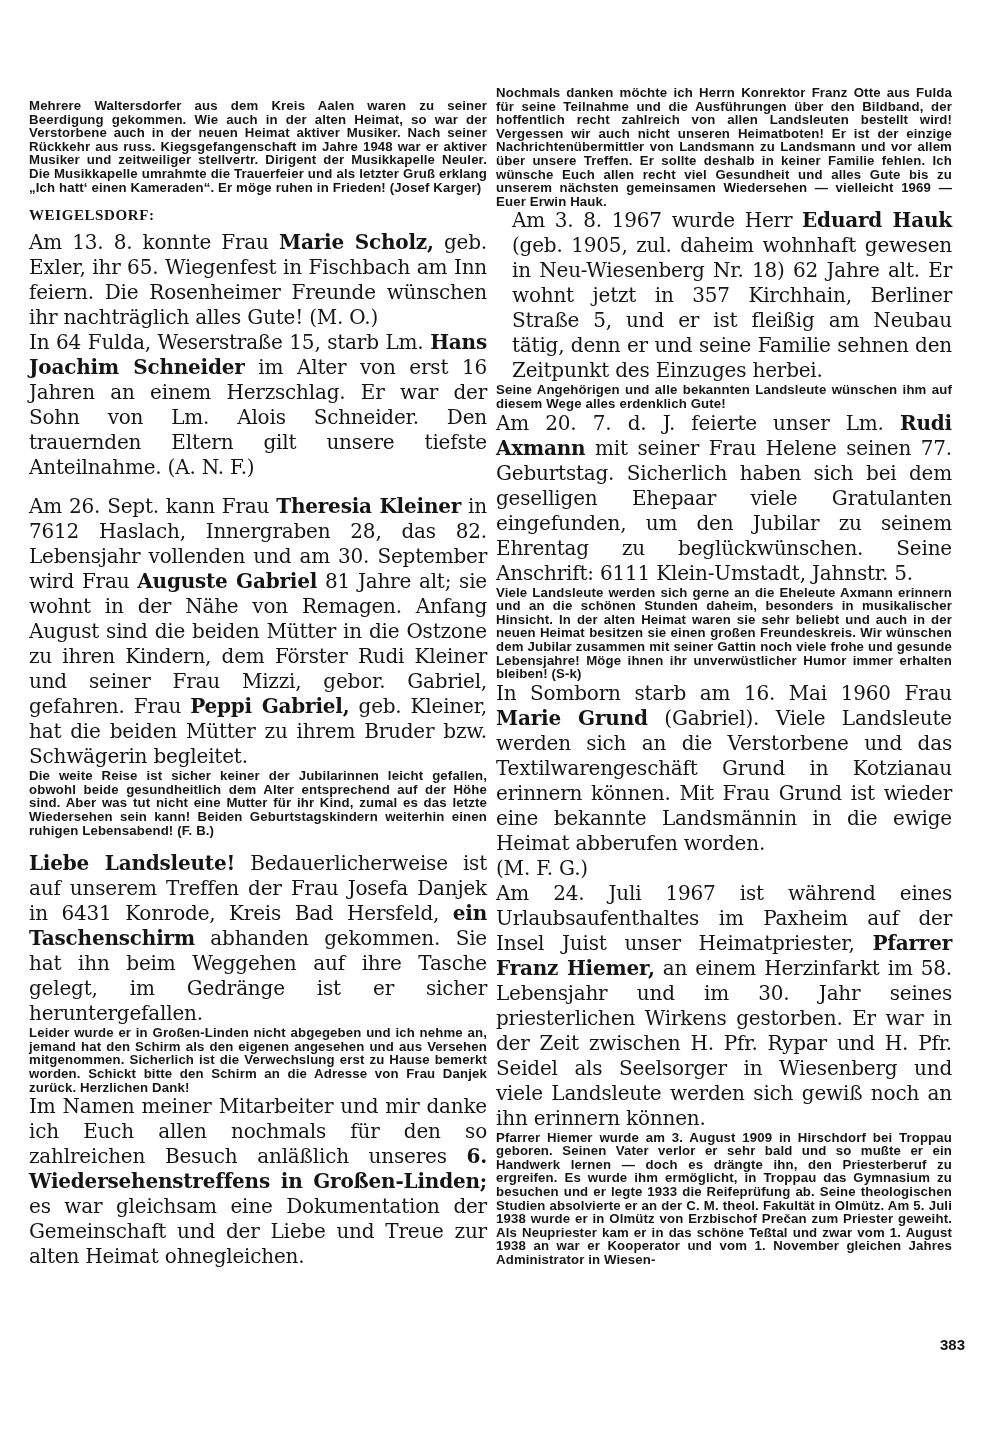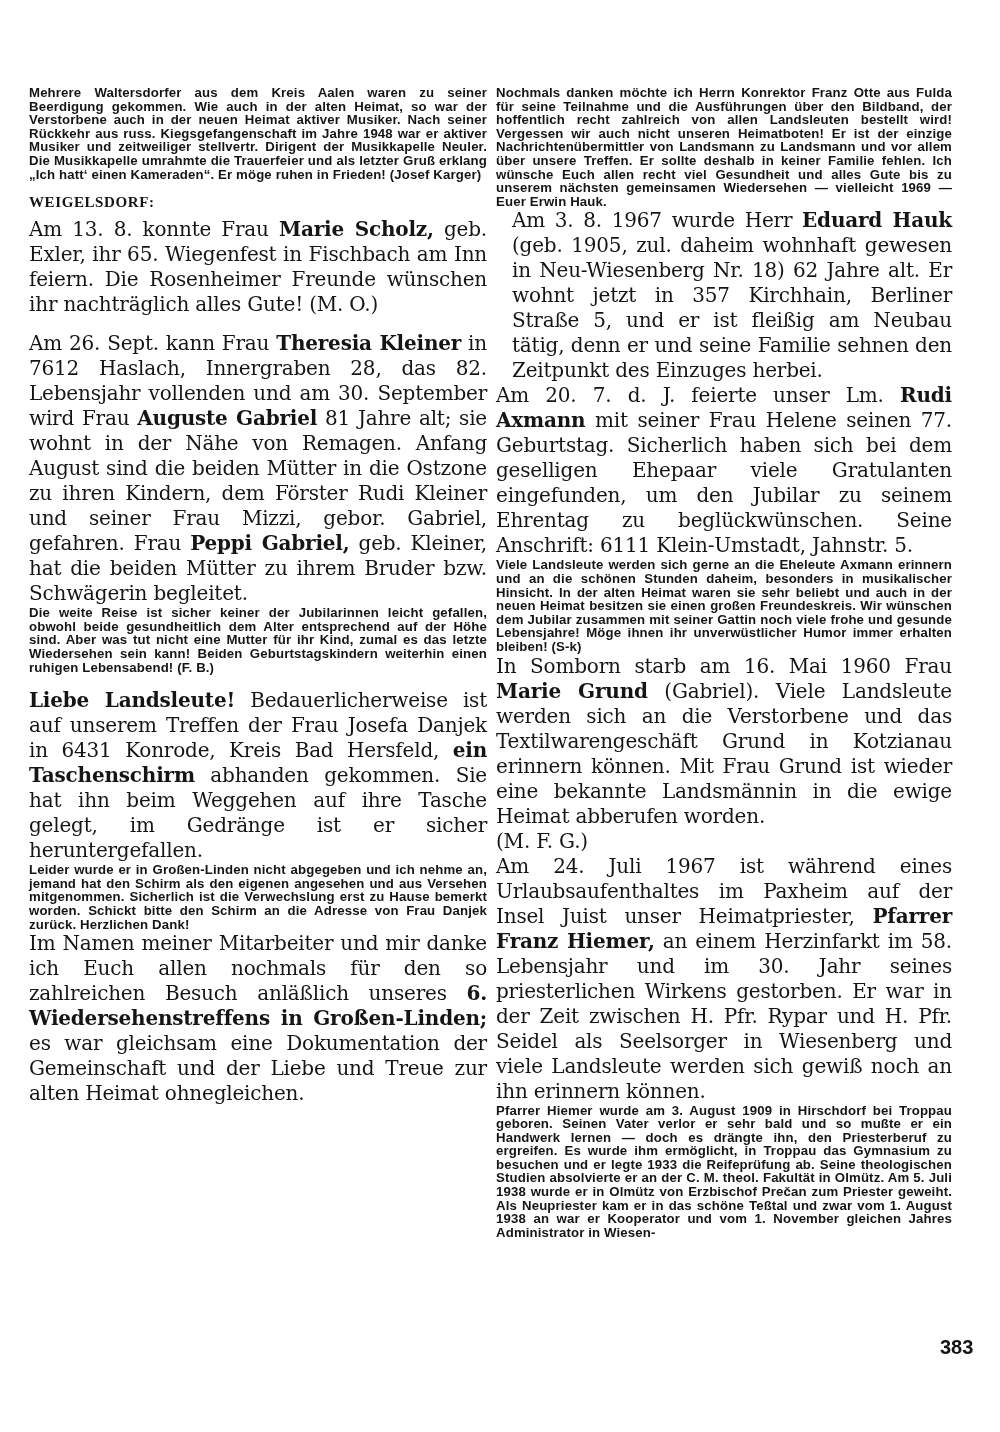--- a/index.html
+++ b/index.html
@@ -11,21 +11,21 @@
       width: 1000px;
       height: 1432px;
       position: relative;
       overflow: hidden;
       color: #151515;
     }
     .col {
       position: absolute;
       top: 86px;
     }
-    #col-left { left: 29px; width: 458px; }
+    #col-left { left: 29px; width: 458px; margin-top: 13px; }
     #col-right { left: 496px; width: 456px; }
 
     .small {
       font-family: "Liberation Sans Narrow", "Liberation Sans", sans-serif;
       font-weight: bold;
       font-size: 13.2px;
       line-height: 13.6px;
       text-align: justify;
       letter-spacing: 0.15px;
       margin: 0;
@@ -48,36 +48,37 @@
       letter-spacing: 0.6px;
       margin: 0;
     }
     .right-sig { text-align: left; }
     .page-number {
       position: absolute;
       left: 940px;
       top: 1336px;
       font-family: "Liberation Sans", sans-serif;
       font-weight: bold;
-      font-size: 20px;
+      font-size: 15px;
     }
     .gap-s { height: 4px; }
     .gap-m { height: 10px; }
   </style>
 </head>
 <body>
 
 <div class="col" id="col-left">
   <p class="small" style="hyphens: auto;">Mehrere Waltersdorfer aus dem Kreis Aalen waren zu seiner Beerdigung gekommen. Wie auch in der alten Heimat, so war der Verstorbene auch in der neuen Heimat aktiver Musiker. Nach seiner Rückkehr aus russ. Kiegsgefangenschaft im Jahre 1948 war er aktiver Musiker und zeitweiliger stellvertr. Dirigent der Musikkapelle Neuler. Die Musikkapelle umrahmte die Trauerfeier und als letzter Gruß erklang „Ich hatt‘ einen Kameraden“. Er möge ruhen in Frieden! (Josef Karger)</p>
   <div class="gap-m"></div>
 
   <section>
     <h2 class="heading">WEIGELSDORF:</h2>
     <div class="gap-s"></div>
     <p class="body-text" style="hyphens: auto;"><span>Am 13. 8. konnte Frau </span><b>Marie Scholz,</b><span> geb. Exler, ihr 65. Wiegenfest in Fischbach am Inn feiern. Die Rosenheimer Freunde wünschen ihr nachträglich alles Gute! (M. O.)</span></p>
+    <p class="body-text" style="hyphens: auto;"><span>In 64 Fulda, Weserstraße 15, starb Lm. </span><b>Hans Joachim Schneider</b><span> im Alter von erst 16 Jahren an einem Herzschlag. Er war der Sohn von Lm. Alois Schneider. Den trauernden Eltern gilt unsere tiefste Anteilnahme. (A. N. F.)</span></p>
   </section>
   <div class="gap-m"></div>
 
   <section>
     <div class="gap-s"></div>
     <p class="body-text" style="hyphens: auto;"><span>Am 26. Sept. kann Frau </span><b>Theresia Kleiner</b><span> in 7612 Haslach, Innergraben 28, das 82. Lebensjahr vollenden und am 30. September wird Frau </span><b>Auguste Gabriel</b><span> 81 Jahre alt; sie wohnt in der Nähe von Remagen. Anfang August sind die beiden Mütter in die Ostzone zu ihren Kindern, dem Förster Rudi Kleiner und seiner Frau Mizzi, gebor. Gabriel, gefahren. Frau </span><b>Peppi Gabriel,</b><span> geb. Kleiner, hat die beiden Mütter zu ihrem Bruder bzw. Schwägerin begleitet.</span></p>
     <p class="small" style="hyphens: auto;">Die weite Reise ist sicher keiner der Jubilarinnen leicht gefallen, obwohl beide gesundheitlich dem Alter entsprechend auf der Höhe sind. Aber was tut nicht eine Mutter für ihr Kind, zumal es das letzte Wiedersehen sein kann! Beiden Geburtstagskindern weiterhin einen ruhigen Lebensabend! (F. B.)</p>
   </section>
   <div class="gap-m"></div>
 
@@ -86,20 +87,21 @@
     <p class="body-text" style="hyphens: auto;"><b>Liebe Landsleute!</b><span> Bedauerlicherweise ist auf unserem Treffen der Frau Josefa Danjek in 6431 Konrode, Kreis Bad Hersfeld, </span><b>ein Taschenschirm</b><span> abhanden gekommen. Sie hat ihn beim Weggehen auf ihre Tasche gelegt, im Gedränge ist er sicher heruntergefallen.</span></p>
     <p class="small" style="hyphens: auto;">Leider wurde er in Großen-Linden nicht abgegeben und ich nehme an, jemand hat den Schirm als den eigenen angesehen und aus Versehen mitgenommen. Sicherlich ist die Verwechslung erst zu Hause bemerkt worden. Schickt bitte den Schirm an die Adresse von Frau Danjek zurück. Herzlichen Dank!</p>
     <p class="body-text" style="hyphens: auto;"><span>Im Namen meiner Mitarbeiter und mir danke ich Euch allen nochmals für den so zahlreichen Besuch anläßlich unseres </span><b>6. Wiedersehenstreffens in Großen-Linden;</b><span> es war gleichsam eine Dokumentation der Gemeinschaft und der Liebe und Treue zur alten Heimat ohnegleichen.</span></p>
   </section>
 </div>
 
 <div class="col" id="col-right">
   <p class="small" style="hyphens: auto;">Nochmals danken möchte ich Herrn Konrektor Franz Otte aus Fulda für seine Teilnahme und die Ausführungen über den Bildband, der hoffentlich recht zahlreich von allen Landsleuten bestellt wird! Vergessen wir auch nicht unseren Heimatboten! Er ist der einzige Nachrichtenübermittler von Landsmann zu Landsmann und vor allem über unsere Treffen. Er sollte deshalb in keiner Familie fehlen. Ich wünsche Euch allen recht viel Gesundheit und alles Gute bis zu unserem nächsten gemeinsamen Wiedersehen — vielleicht 1969 — Euer Erwin Hauk.</p>
 
   <p class="body-text" style="hyphens: auto; margin-left: 16px;"><span>Am 3. 8. 1967 wurde Herr </span><b>Eduard Hauk</b><span> (geb. 1905, zul. daheim wohnhaft gewesen in Neu-Wiesenberg Nr. 18) 62 Jahre alt. Er wohnt jetzt in 357 Kirchhain, Berliner Straße 5, und er ist fleißig am Neubau tätig, denn er und seine Familie sehnen den Zeitpunkt des Einzuges herbei.</span></p>
+  <p class="small" style="hyphens: auto;">Seine Angehörigen und alle bekannten Landsleute wünschen ihm auf diesem Wege alles erdenklich Gute!</p>
 
   <p class="body-text" style="hyphens: auto;"><span>Am 20. 7. d. J. feierte unser Lm. </span><b>Rudi Axmann</b><span> mit seiner Frau Helene seinen 77. Geburtstag. Sicherlich haben sich bei dem geselligen Ehepaar viele Gratulanten eingefunden, um den Jubilar zu seinem Ehrentag zu beglückwünschen. Seine Anschrift: 6111 Klein-Umstadt, Jahnstr. 5.</span></p>
   <p class="small" style="hyphens: auto;">Viele Landsleute werden sich gerne an die Eheleute Axmann erinnern und an die schönen Stunden daheim, besonders in musikalischer Hinsicht. In der alten Heimat waren sie sehr beliebt und auch in der neuen Heimat besitzen sie einen großen Freundeskreis. Wir wünschen dem Jubilar zusammen mit seiner Gattin noch viele frohe und gesunde Lebensjahre! Möge ihnen ihr unverwüstlicher Humor immer erhalten bleiben! (S-k)</p>
 
   <p class="body-text" style="hyphens: auto;"><span>In Somborn starb am 16. Mai 1960 Frau </span><b>Marie Grund</b><span> (Gabriel). Viele Landsleute werden sich an die Verstorbene und das Textilwarengeschäft Grund in Kotzianau erinnern können. Mit Frau Grund ist wieder eine bekannte Landsmännin in die ewige Heimat abberufen worden.</span></p>
   <p class="body-text right-sig" style="hyphens: auto;">(M. F. G.)</p>
 
   <p class="body-text" style="hyphens: auto;"><span>Am 24. Juli 1967 ist während eines Urlaubsaufenthaltes im Paxheim auf der Insel Juist unser Heimatpriester, </span><b>Pfarrer Franz Hiemer,</b><span> an einem Herzinfarkt im 58. Lebensjahr und im 30. Jahr seines priesterlichen Wirkens gestorben. Er war in der Zeit zwischen H. Pfr. Rypar und H. Pfr. Seidel als Seelsorger in Wiesenberg und viele Landsleute werden sich gewiß noch an ihn erinnern können.</span></p>
   <p class="small" style="hyphens: auto;">Pfarrer Hiemer wurde am 3. August 1909 in Hirschdorf bei Troppau geboren. Seinen Vater verlor er sehr bald und so mußte er ein Handwerk lernen — doch es drängte ihn, den Priesterberuf zu ergreifen. Es wurde ihm ermöglicht, in Troppau das Gymnasium zu besuchen und er legte 1933 die Reifeprüfung ab. Seine theologischen Studien absolvierte er an der C. M. theol. Fakultät in Olmütz. Am 5. Juli 1938 wurde er in Olmütz von Erzbischof Prečan zum Priester geweiht. Als Neupriester kam er in das schöne Teßtal und zwar vom 1. August 1938 an war er Kooperator und vom 1. November gleichen Jahres Administrator in Wiesen-</p>
 </div>

